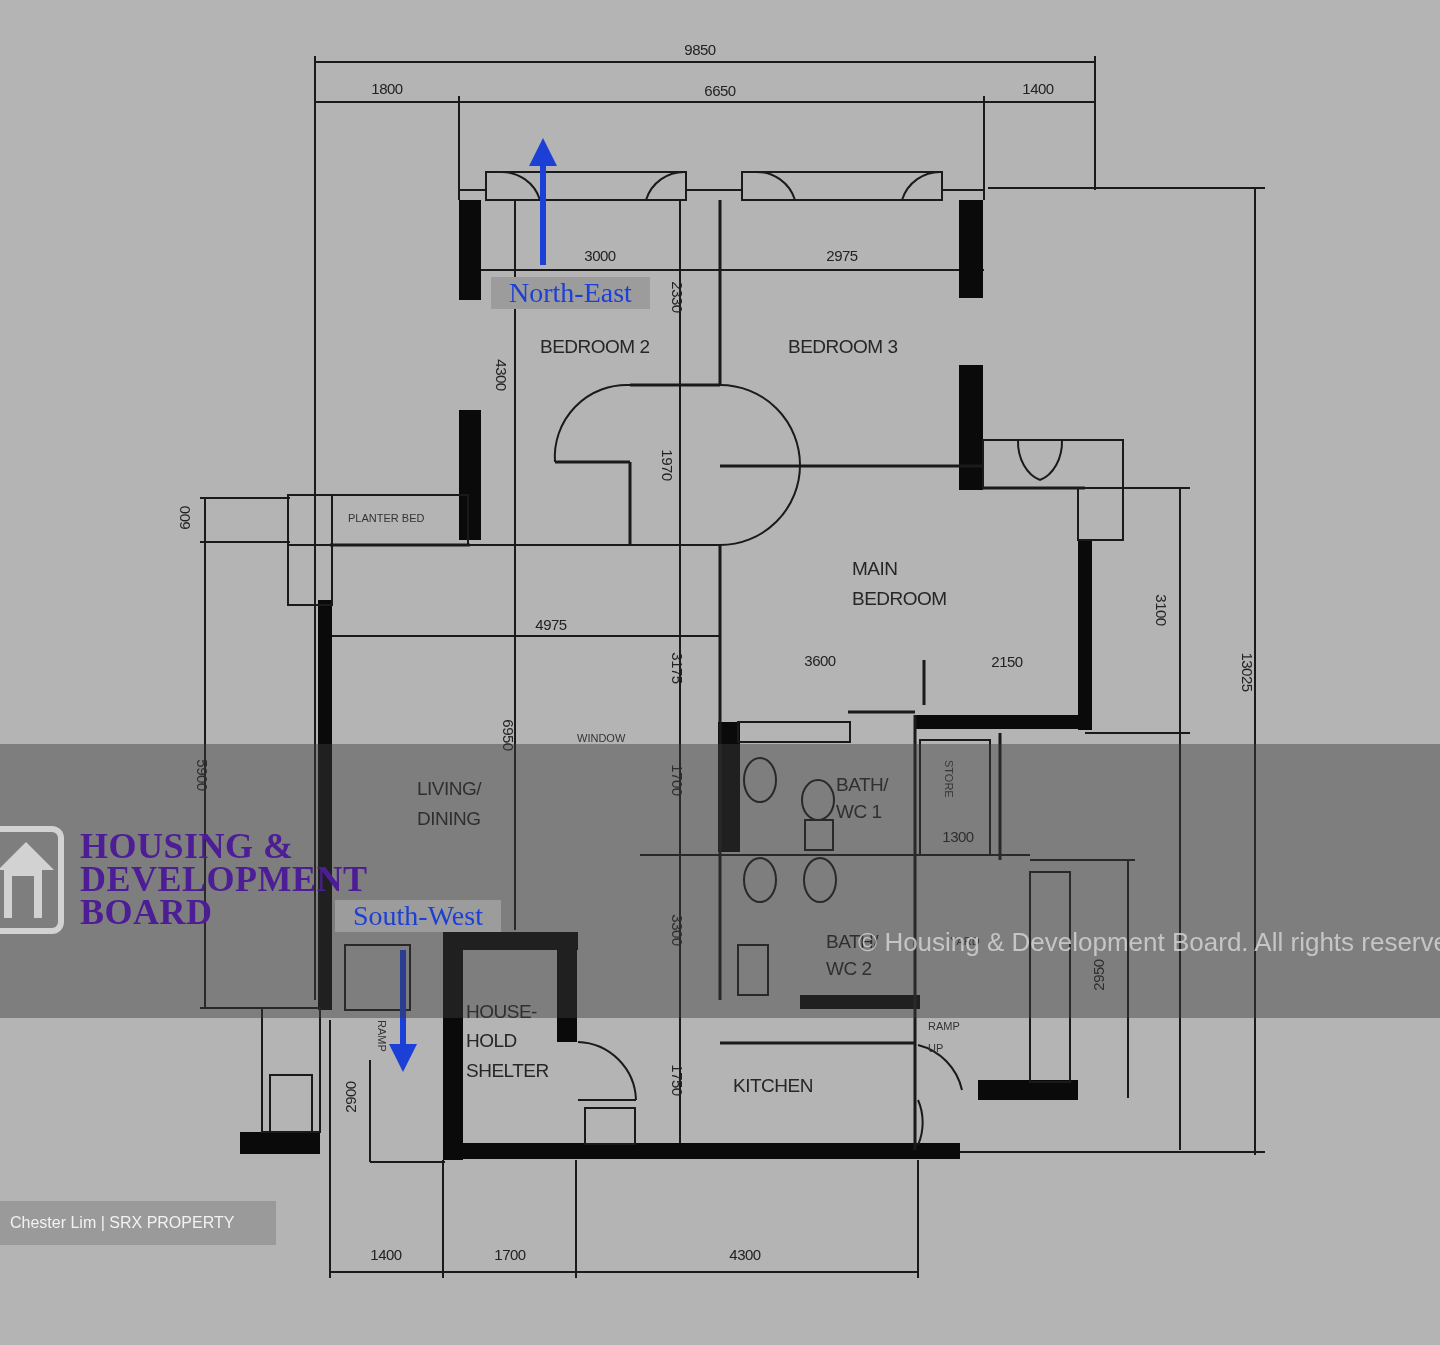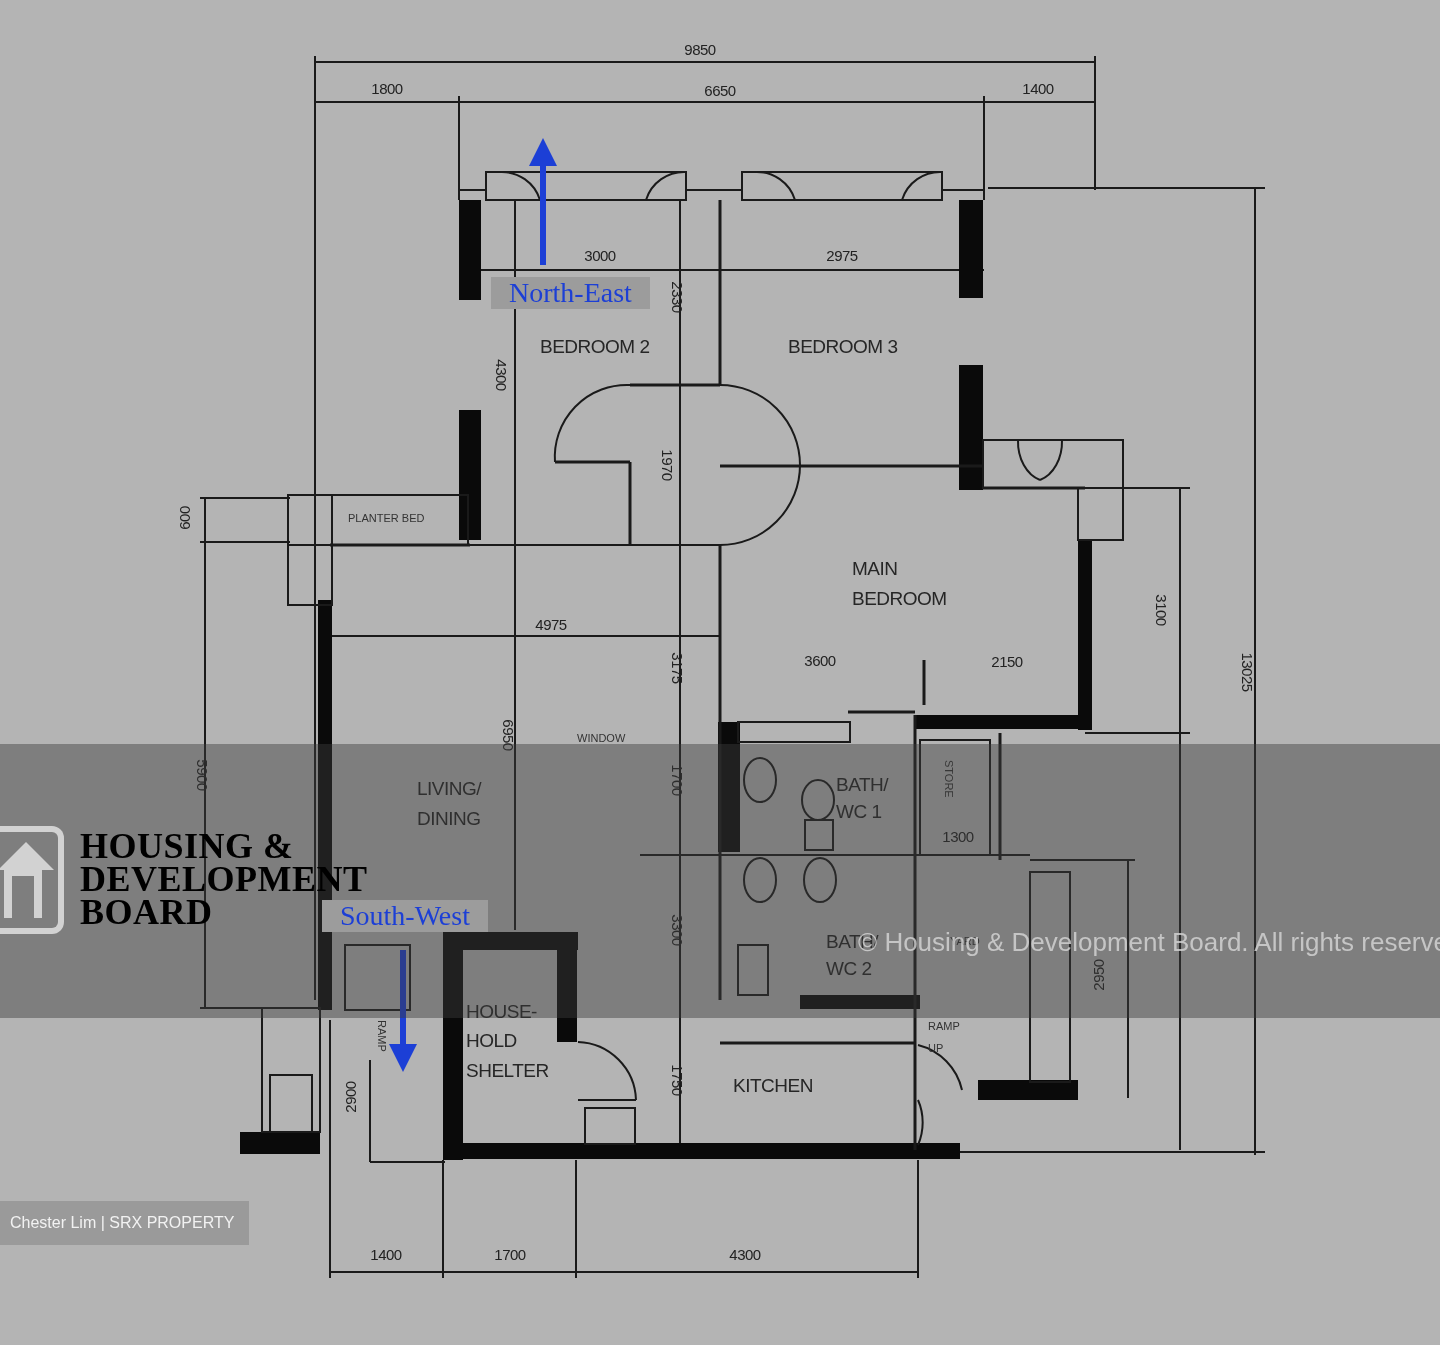--- a/index.html
+++ b/index.html
@@ -27,37 +27,37 @@
     border-left: 28px solid transparent; border-right: 28px solid transparent;
     border-bottom: 28px solid #d2d2d2;
   }
   .hdb-logo .house-body {
     position: absolute; left: 4px; top: 36px; width: 38px; height: 50px;
     border: 8px solid #d2d2d2; border-bottom: none; box-sizing: border-box;
   }
   .hdb-text {
     position: absolute; left: 80px; top: 830px;
     font-family: "Liberation Serif", serif; font-weight: bold;
-    font-size: 36px; line-height: 33px; color: #000000; letter-spacing: 0.5px;
+    font-size: 36px; line-height: 33px; color: #4c1d95; letter-spacing: 0.5px;
     white-space: pre-line;
   }
   .copyright {
     position: absolute; left: 458px; top: 927px; width: 982px; overflow: hidden;
     font-family: "Liberation Sans", sans-serif; font-size: 26px; line-height: 31px;
     color: rgba(215,215,215,0.8); white-space: nowrap; text-align: right;
   }
   .copyright .l1 { padding-left: 400px; display: block; }
   .dir-label {
     position: absolute; font-family: "Liberation Serif", serif;
     font-size: 28px; color: #1c3fd6; background: #9c9c9c; padding: 0 18px; line-height: 32px;
   }
   .dir-ne { left: 491px; top: 277px; }
-  .dir-sw { left: 322px; top: 900px; }
+  .dir-sw { left: 335px; top: 900px; }
   .credit {
-    position: absolute; left: 0; top: 1201px; width: 249px; height: 44px;
+    position: absolute; left: 0; top: 1201px; width: 276px; height: 44px;
     background: #9a9a9a; color: #f2f2f2; font-size: 16px; line-height: 44px;
     padding-left: 10px; box-sizing: border-box; white-space: nowrap;
   }
 </style>
 </head>
 <body>
 
 <svg id="plan" viewBox="0 0 1440 1345" xmlns="http://www.w3.org/2000/svg">
   <g stroke="#1a1a1a" stroke-width="2" fill="none">
 

